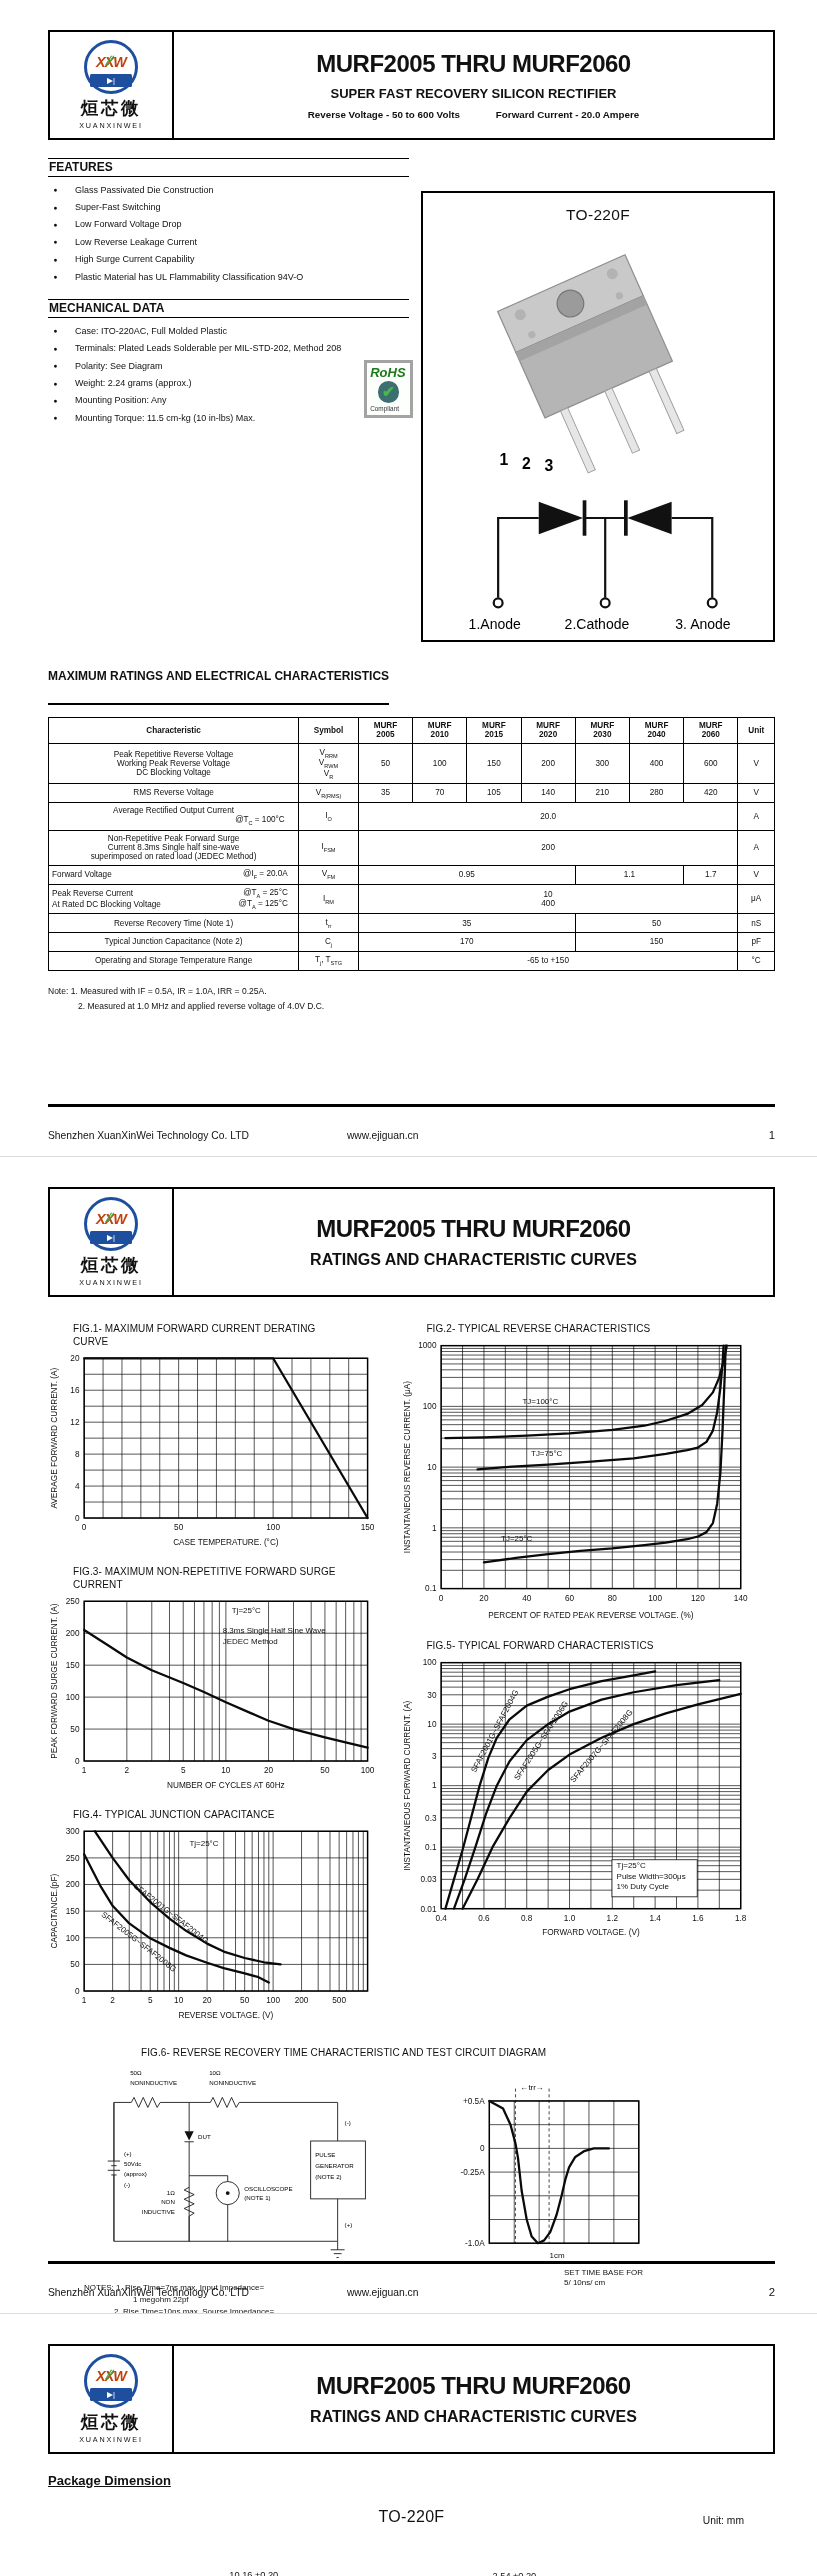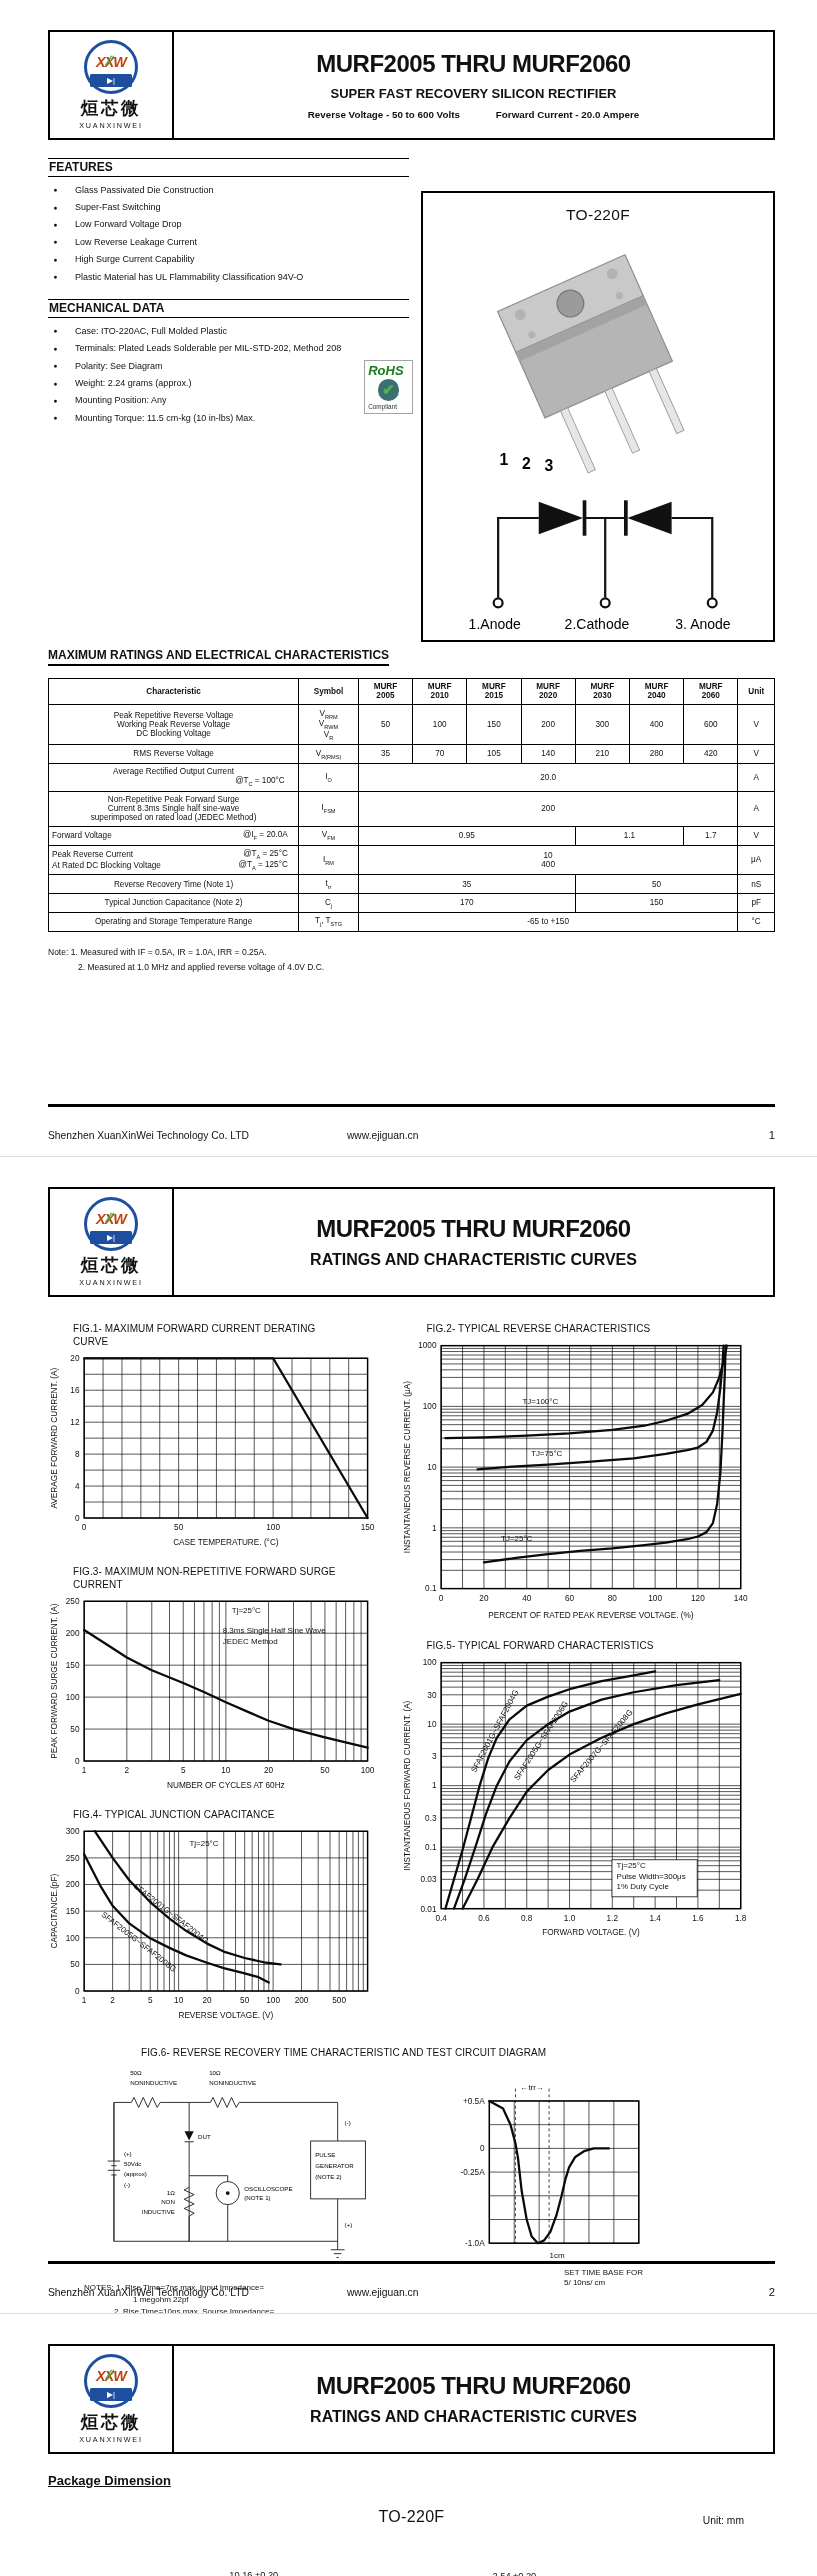--- a/index.html
+++ b/index.html
@@ -35,33 +35,33 @@
   
   .p1-cols { display:flex; margin-top:17.5px; gap:12px; }
   .p1-left { width:361px; }
   .p1-right { flex:1; margin-top:33px; }
   .sec-head { font-size:12px; font-weight:bold; border-top:1.5px solid #000; border-bottom:1.5px solid #000;
               padding:1.5px 1px; margin-bottom:8.2px; }
   ul.bullets { list-style:none; }
   ul.bullets li { position:relative; padding-left:27px; font-size:9px; line-height:1.3; margin-bottom:5.7px; max-width:330px; }
   ul.bullets li::before { content:"●"; position:absolute; left:5.2px; font-size:6.7px; top:1.5px; }
   .mech-wrap { position:relative; margin-top:15.5px; }
-  .rohs { position:absolute; right:-4.1px; top:61px; width:49px; border:1px solid #a3a3a3; background:#fcfffc;
+  .rohs { position:absolute; right:-4.1px; top:61px; width:49px; border:3px solid #a3a3a3; background:#fcfffc;
           padding:2.6px 3.1px 2.1px; }
   .rohs-word { color:#1c7a1c; font-weight:bold; font-style:italic; font-size:13px; display:block; }
   .rohs-globe { width:21.6px; height:21.6px; border-radius:50%; background:#3c6f6f; color:#49b849; font-size:15.5px;
                 font-weight:bold; display:flex; align-items:center; justify-content:center; margin:1px auto; }
   .rohs-comp { font-size:6.4px; color:#333; }
 
   .pkg-box { border:2.1px solid #000; padding:9.3px 5.2px 4.1px; }
   .pkg-title { text-align:center; font-size:15.5px; margin:4.1px 0 0; letter-spacing:0.3px; }
 
   
-  .ratings-head { font-size:12px; font-weight:bold; border-bottom:2.1px solid #000; padding-bottom:2px;
-                  margin-top:6px; display:inline-block; }
+  .ratings-head { font-size:12px; font-weight:bold; border-bottom:2.1px solid #000; padding-bottom:20px;
+                  margin-top:27px; display:inline-block; }
   .ratings-cond { font-size:8.5px; margin-top:5.2px; line-height:1.45; }
   table.ratings { border-collapse:collapse; border:1.5px solid #000; width:100%; margin-top:11.3px; }
   table.ratings th, table.ratings td { border:1px solid #000; padding:3.6px 3.1px; font-size:8.2px; text-align:center; vertical-align:middle; }
   table.ratings th { font-weight:bold; }
   td.char { text-align:left; padding-left:6.2px; }
   .condline { display:flex; justify-content:space-between; align-items:center; padding-right:7.2px; }
   .rightcond { text-align:right; padding-right:10.3px; }
   sub { font-size:68%; vertical-align:sub; }
   .tbl-notes { margin-top:13.4px; font-size:8.5px; line-height:1.8; }
   .tbl-notes .n2 { margin-left:30px; }

